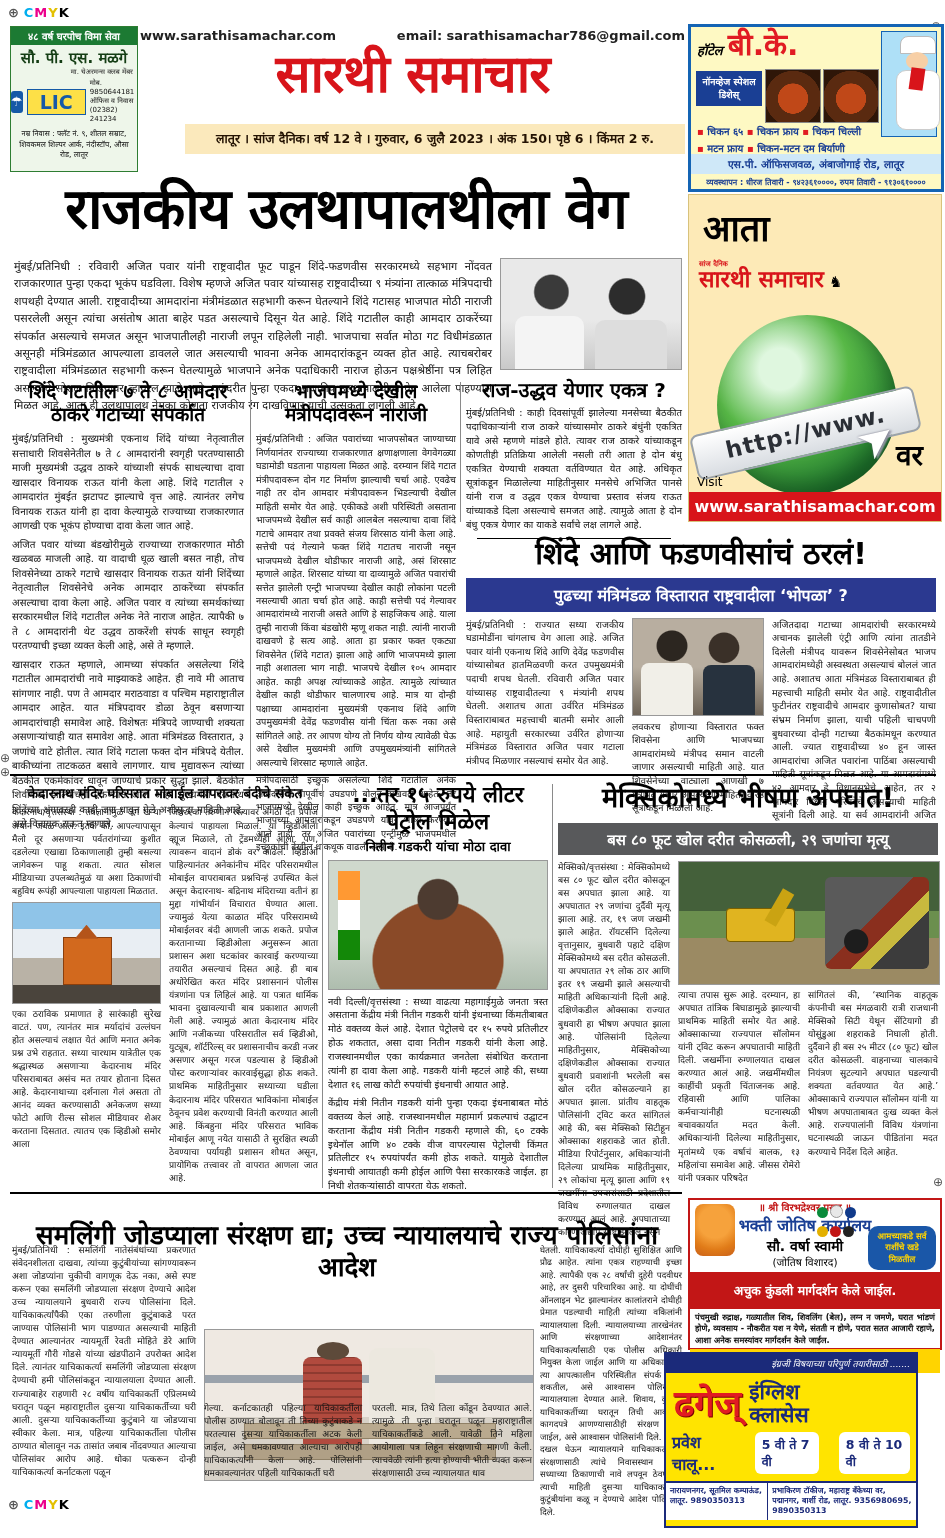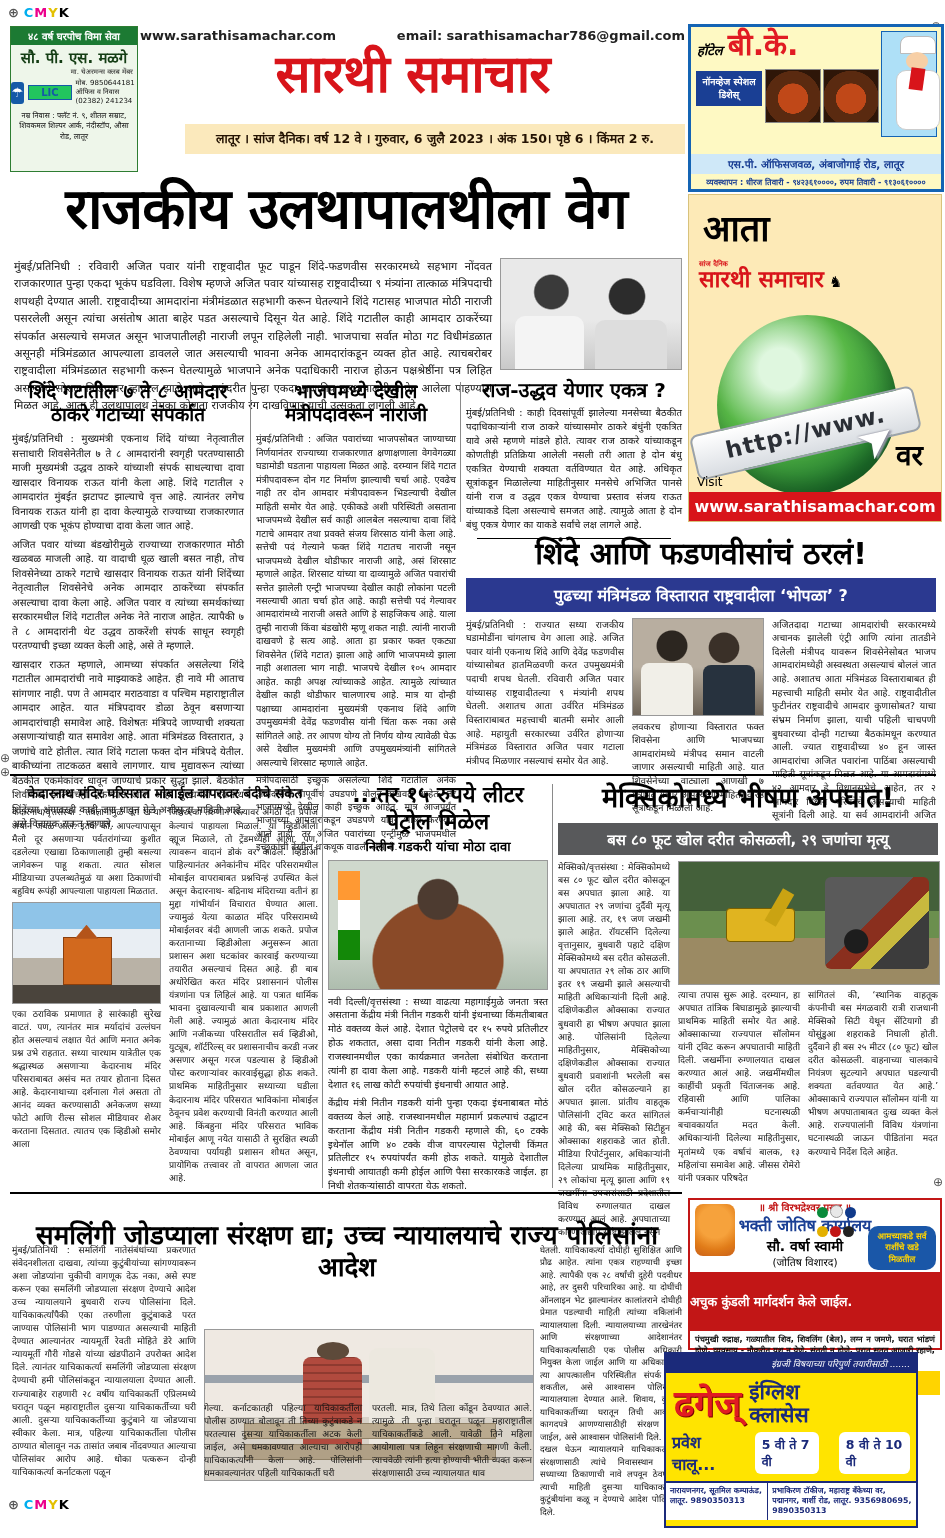--- a/index.html
+++ b/index.html
@@ -15,21 +15,21 @@
   .mast-title{color:#d8141a;font-weight:800;font-size:52px;line-height:1.05;text-align:center;letter-spacing:-1px;margin-top:4px;}
   .dateline{position:absolute;left:45px;top:96px;width:500px;height:30px;background:#fbe9bc;
             font-size:12.5px;font-weight:700;color:#241303;text-align:center;line-height:30px;}
   
   .lic{border:1.5px solid #2e7d32;background:#eef6ea;font-size:8px;text-align:center;}
   .lic-head{background:#1c7a33;color:#fff;font-weight:700;font-size:10px;padding:2px 0;}
   .lic-name{color:#143d14;font-weight:800;font-size:15px;padding:2px 0 0;}
   .lic-sub{font-size:7px;text-align:right;padding-right:4px;color:#222;}
   .lic-row{display:flex;align-items:center;justify-content:center;gap:4px;margin:3px 0;}
   .lic-box{width:22px;height:22px;background:#1559a7;border-radius:3px;color:#fff;font-size:13px;line-height:22px;}
-  .lic-word{background:#22c55e;color:#1559a7;font-weight:800;font-size:10px;padding:1px 12px;border:1px solid #1559a7;}
+  .lic-word{background:#fde047;color:#1559a7;font-weight:800;font-size:19px;padding:1px 12px;border:1px solid #1559a7;}
   .lic-phones{font-size:7px;text-align:left;color:#111;line-height:1.3;}
   .lic-addr{font-size:7.5px;color:#111;padding:2px 3px;line-height:1.35;}
   
   .hotel{border:3px solid #1464b4;background:#fef9c3;}
   .hotel-prefix{font-weight:800;font-size:13px;color:#000;font-style:italic;}
   .hotel-brand{color:#e11b22;font-weight:800;font-size:30px;line-height:1;}
   .hotel-badge{background:#1a3f94;color:#fff;font-size:9.5px;font-weight:700;padding:4px;width:58px;line-height:1.4;text-align:center;}
   .chef{background:#aee0f7;border:1px solid #1464b4;}
   .chef .hat{position:absolute;left:18px;top:4px;width:34px;height:16px;background:#fff;border-radius:8px 8px 0 0;border:1px solid #bbb;}
   .chef .face{position:absolute;left:24px;top:20px;width:22px;height:18px;background:#f7cfa6;border-radius:50%;}
@@ -108,21 +108,21 @@
   .jyo-top{color:#c21616;font-weight:700;font-size:10px;text-align:center;}
   .jyo-title{color:#1a3f94;font-weight:800;font-size:16px;}
   .jyo-name{font-weight:800;font-size:14px;color:#000;}
   .jyo-deg{font-size:10.5px;color:#000;}
   .ganesh{position:absolute;left:5px;top:4px;width:40px;height:52px;border-radius:8px;
      background:radial-gradient(circle at 50% 35%,#f6a23c 0 40%,#e07b18 70%,#c9611a 100%);}
   .gems{position:absolute;right:66px;top:4px;width:58px;height:34px;}
   .gem{display:inline-block;width:11px;height:11px;border-radius:50%;margin:1px;}
   .jyo-bubble{position:absolute;right:4px;top:26px;width:62px;background:#1a57a8;border-radius:10px;
      color:#ffd400;font-size:8.5px;font-weight:700;text-align:center;padding:5px 3px;line-height:1.35;}
-  .jyo-red{background:#c21616;color:#fff;font-weight:800;font-size:12.5px;text-align:left;padding:21px 0;}
+  .jyo-red{background:#c21616;color:#fff;font-weight:800;font-size:12.5px;text-align:center;padding:10px 0;}
   .jyo-body{font-size:8.2px;line-height:1.4;text-align:justify;padding:3px 5px;font-weight:600;}
   .jyo-yellow{background:#ffd400;color:#c21616;font-weight:800;font-size:13.5px;text-align:center;padding:3px 0;}
   
   .cls{border:2px solid #1b2a7a;background:#ffe400;}
   .cls-top{background:#1b2a7a;color:#fff;font-size:9px;font-style:italic;text-align:right;padding:3px 6px;}
   .cls-brand{color:#e11b22;font-weight:800;font-size:36px;line-height:1;text-shadow:1px 1px 0 #7a0000;}
   .cls-eng{color:#1b2a7a;font-weight:800;font-size:21px;line-height:1.1;}
   .cls-adm{color:#1b2a7a;font-weight:800;font-size:16px;}
   .cls-box{background:#fff;border-radius:6px;color:#1b2a7a;font-weight:800;font-size:12.5px;padding:4px 7px;display:inline-block;}
   .cls-foot{background:#fff;display:flex;font-size:7.8px;font-weight:700;color:#1b2a7a;border-top:2px solid #1b2a7a;}
@@ -176,20 +176,27 @@
       <span class="hotel-brand">बी.के.</span>
     </div>
     <div class="abs hotel-badge" style="left:5px;top:44px;">नॉनव्हेज स्पेशल डिशेस्</div>
     <div class="abs food" style="left:74px;top:42px;width:54px;height:52px;"></div>
     <div class="abs food" style="left:132px;top:42px;width:54px;height:52px;"></div>
     <div class="abs chef" style="left:190px;top:4px;width:54px;height:104px;">
       <div class="hat"></div>
         <div class="face"></div>
         <div class="body"></div>
         <div class="scarf"></div>
+    </div>
+    <div class="abs hotel-items" style="left:6px;top:96px;width:238px;">
+      <span>चिकन ६५</span>
+      <span>चिकन फ्राय</span>
+      <span>चिकन चिल्ली</span><br>
+      <span>मटन फ्राय</span>
+      <span>चिकन-मटन दम बिर्याणी</span>
     </div>
     <div class="abs" style="left:0;bottom:0;width:100%;">
       <div class="hotel-addr">एस.पी. ऑफिसजवळ, अंबाजोगाई रोड, लातूर</div>
       <div class="hotel-mgmt">व्यवस्थापन : धीरज तिवारी - ९४२३६१००००, रुपम तिवारी - ९१३०६१००००</div>
     </div>
   </div>
 
   <div class="abs h-main" style="left:10px;top:180px;width:672px;">राजकीय उलथापालथीला वेग</div>
   <div class="abs j lead-body" style="left:14px;top:258px;width:478px;">मुंबई/प्रतिनिधी : रविवारी अजित पवार यांनी राष्ट्रवादीत फूट पाडून शिंदे-फडणवीस सरकारमध्ये सहभाग नोंदवत राजकारणात पुन्हा एकदा भूकंप घडविला. विशेष म्हणजे अजित पवार यांच्यासह राष्ट्रवादीच्या ९ मंत्र्यांना तात्काळ मंत्रिपदाची शपथही देण्यात आली. राष्ट्रवादीच्या आमदारांना मंत्रीमंडळात सहभागी करून घेतल्याने शिंदे गटासह भाजपात मोठी नाराजी पसरलेली असून त्यांचा असंतोष आता बाहेर पडत असल्याचे दिसून येत आहे. शिंदे गटातील काही आमदार ठाकरेंच्या संपर्कात असल्याचे समजत असून भाजपातीलही नाराजी लपून राहिलेली नाही. भाजपाचा सर्वात मोठा गट विधीमंडळात असूनही मंत्रिमंडळात आपल्याला डावलले जात असल्याची भावना अनेक आमदारांकडून व्यक्त होत आहे. त्याचबरोबर राष्ट्रवादीला मंत्रिमंडळात सहभागी करून घेतल्यामुळे भाजपाने अनेक पदाधिकारी नाराज होऊन पक्षश्रेष्ठींना पत्र लिहित असल्याचे सोशल मिडियावर व्हायरल झाले आहे. एकंदरीत पुन्हा एकदा राजकीय उलथापालथीला वेग आलेला पाहण्यास मिळत आहे. आता ही उलथापालथ नेमका कोणता राजकीय रंग दाखविणार याची उत्सुकता लागली आहे.</div>
   <div class="abs photo ph-leaders" style="left:500px;top:258px;width:180px;height:110px;">

